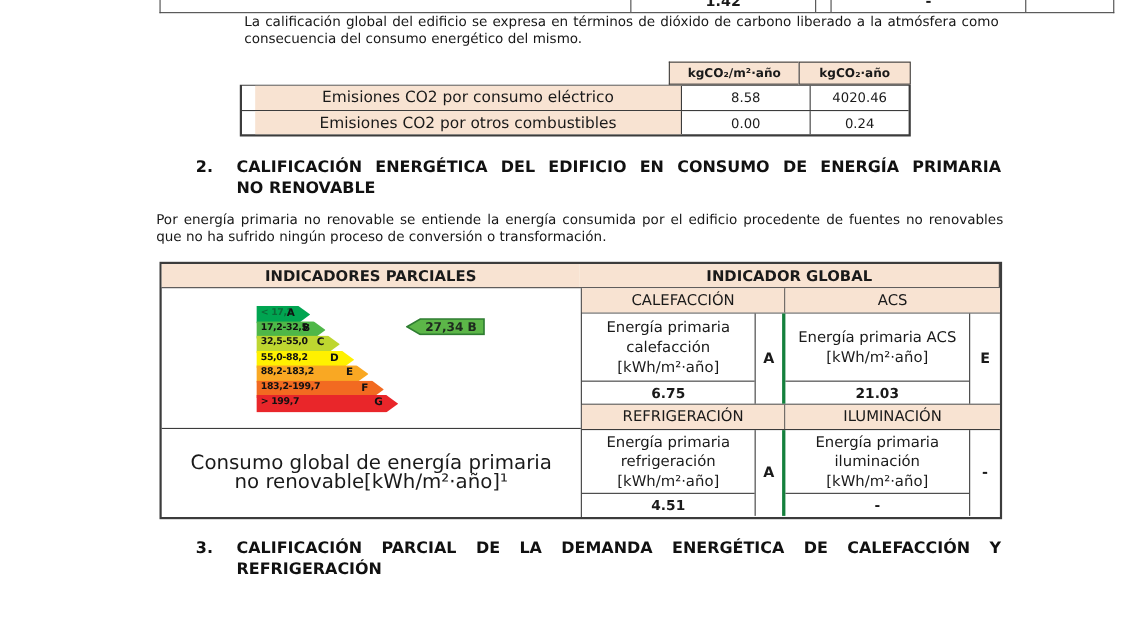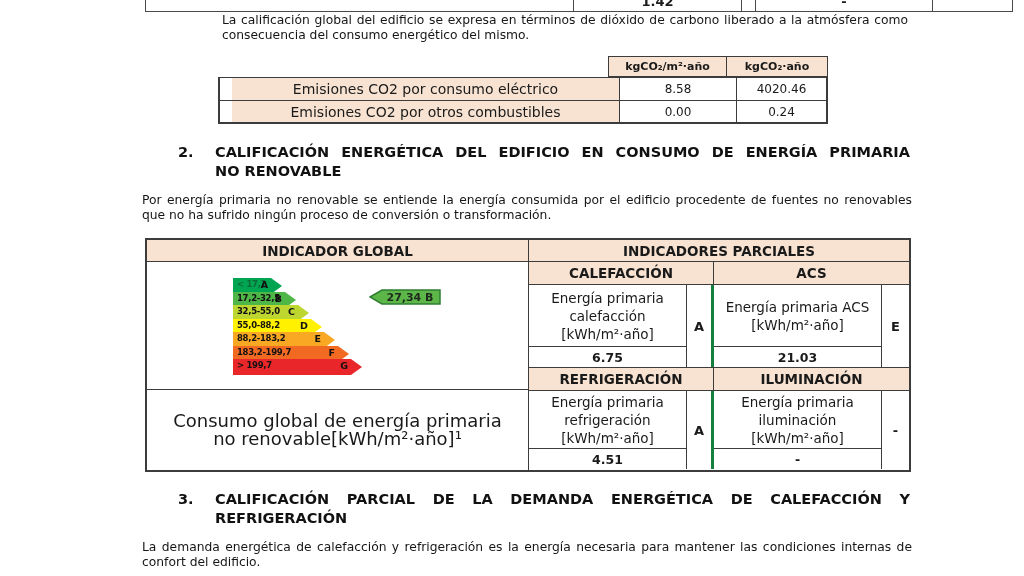--- a/index.html
+++ b/index.html
@@ -56,21 +56,21 @@
   .ind-hdr-right { flex:1; }
   .ind-body { display:flex; }
   .ind-left { width:382px; border-right:1px solid #3c3c3c; display:flex; flex-direction:column; }
   .chart-cell { height:128px; border-bottom:1px solid #3c3c3c; position:relative; }
   .global-cell {
     height:80px; display:flex; align-items:center; justify-content:center; text-align:center;
     font-size:18px; line-height:18px; padding:0 18px;
   }
   .ind-right { flex:1; display:flex; flex-direction:column; }
   .sub-hdr-row { display:flex; height:23px; border-bottom:1px solid #3c3c3c; }
-  .sub-hdr { background:#f8e3d2; font-weight:bold; font-size:13.5px; display:flex; align-items:center; justify-content:center; }
+  .sub-hdr { background:#f8e3d2; font-weight:normal; font-size:13.5px; display:flex; align-items:center; justify-content:center; }
   .sub-c1 { width:185px; border-right:1px solid #3c3c3c; }
   .sub-c2 { flex:1; }
   .data-row { display:flex; border-bottom:1px solid #3c3c3c; }
   .data-row.last { border-bottom:none; }
   .grp { display:flex; }
   .grp-1 { width:185px; border-right:3px solid #15803d; }
   .grp-2 { flex:1; }
   .lv { flex:1; display:flex; flex-direction:column; }
   .lbl {
     border-bottom:1px solid #3c3c3c; display:flex; align-items:center; justify-content:center;
@@ -140,22 +140,22 @@
     <div class="h-num">2.</div>
     <div class="h-text">
       <div class="h-line1">CALIFICACIÓN ENERGÉTICA DEL EDIFICIO EN CONSUMO DE ENERGÍA PRIMARIA</div>
       <div>NO RENOVABLE</div>
     </div>
   </div>
   <p class="para s2-para">Por energía primaria no renovable se entiende la energía consumida por el edificio procedente de fuentes no renovables que no ha sufrido ningún proceso de conversión o transformación.</p>
 
   <div class="ind">
     <div class="ind-hdr-row">
+      <div class="ind-hdr ind-hdr-right">INDICADORES PARCIALES</div>
       <div class="ind-hdr ind-hdr-left">INDICADOR GLOBAL</div>
-      <div class="ind-hdr ind-hdr-right">INDICADORES PARCIALES</div>
     </div>
     <div class="ind-body">
 
       <div class="ind-left">
         <div class="chart-cell">
           <div class="bar bar-0" style="background-color: rgb(0, 165, 81);">
             <span class="range">&lt; 17,2</span>
             <span class="band-letter">A</span>
           </div>
           <div class="bar bar-1" style="background-color: rgb(79, 183, 72);">
@@ -236,15 +236,14 @@
     </div>
   </div>
 
   <div class="heading h3">
     <div class="h-num">3.</div>
     <div class="h-text">
       <div class="h-line1">CALIFICACIÓN PARCIAL DE LA DEMANDA ENERGÉTICA DE CALEFACCIÓN Y</div>
       <div>REFRIGERACIÓN</div>
     </div>
   </div>
-  <p class="para s3-para">La demanda energética de calefacción y refrigeración es la energía necesaria para mantener las condiciones internas de confort del edificio.</p>
 
 </div>
 
 </body></html>

